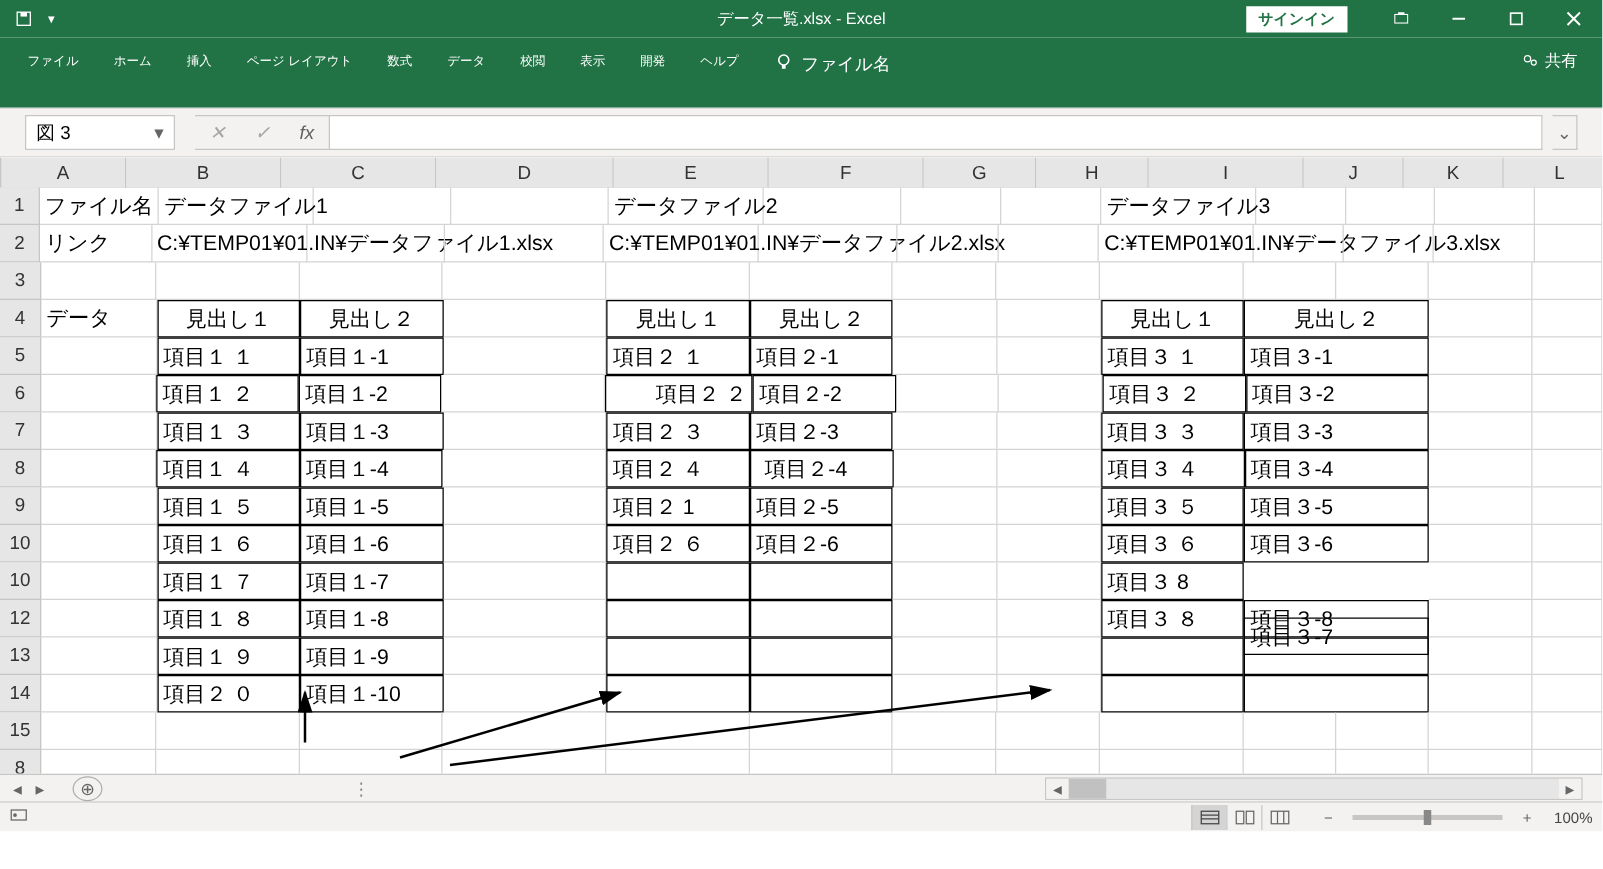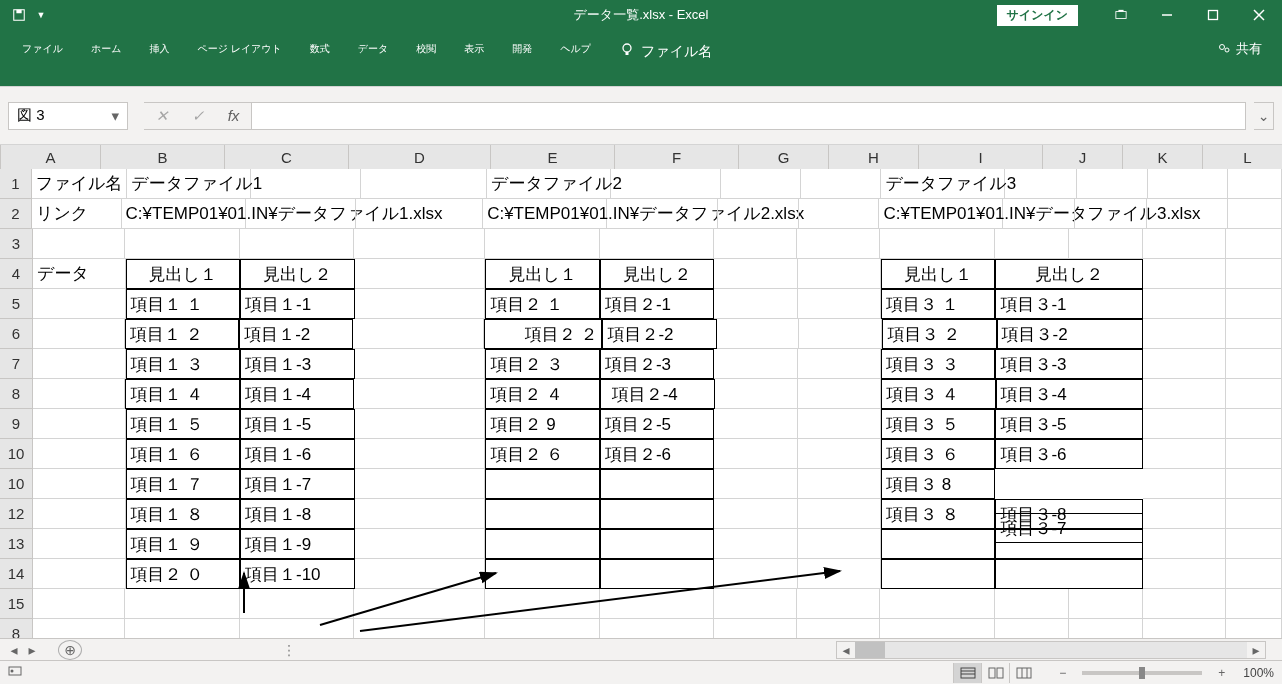--- a/index.html
+++ b/index.html
@@ -18,21 +18,21 @@
   
   .ribbon { height: 56px; background: #217346; display: flex; align-items: flex-start; padding: 0 8px; color: #fff; position: relative; }
   .ribbon-tabs { display: flex; gap: 0; margin-top: 6px; }
   .ribbon-tab { padding: 6px 14px; font-size: 10px; cursor: pointer; white-space: nowrap; }
   .tell-me { display: flex; align-items: center; gap: 6px; padding: 6px 14px; margin-top: 6px; }
   .bulb-icon svg { width: 16px; height: 16px; }
   .share-btn { position: absolute; right: 20px; top: 10px; display: flex; align-items: center; gap: 4px; font-size: 13px; }
   .share-btn svg { width: 14px; height: 14px; }
 
   
-  .formula-row { height: 59px; background: #f3f2f1; border-top: 1px solid #d4d4d4; border-bottom: 1px solid #d4d4d4; display: flex; align-items: center; padding: 12px 8px; gap: 0; }
+  .formula-row { height: 40px; background: #f3f2f1; border-top: 1px solid #d4d4d4; border-bottom: 1px solid #d4d4d4; display: flex; align-items: center; padding: 12px 20px; gap: 0; }
   .namebox { width: 120px; height: 28px; background: #fff; border: 1px solid #c8c6c4; display: flex; align-items: center; padding: 0 8px; font-size: 15px; justify-content: space-between; }
   .namebox .dd { color: #666; }
   .fx-group { display: flex; align-items: center; margin-left: 8px; }
   .fx-sep { width: 8px; }
   .fx-btn { width: 36px; height: 28px; display: flex; align-items: center; justify-content: center; color: #a6a6a6; font-style: italic; font-size: 15px; border-top:1px solid #c8c6c4; border-bottom:1px solid #c8c6c4; }
   .fx-btn.fx { border-right: 1px solid #c8c6c4; color: #616161; }
   .formula-input { flex: 1; height: 28px; background: #fff; border: 1px solid #c8c6c4; border-left: none; margin-right: 8px; padding: 0 6px; }
   .formula-expand { width: 20px; height: 28px; display:flex; align-items:center; justify-content:center; color:#666; border:1px solid #c8c6c4; border-left:none; }
 
   
@@ -301,21 +301,21 @@
         <div class="cell bordered" style="width: 160px;">項目３-4</div>
         <div class="cell " style="width: 90px;"></div>
         <div class="cell " style="width: 60px;"></div>
       </div>
       <div class="grid-row">
         <div class="row-head">9</div>
         <div class="cell " style="width: 100px;"></div>
         <div class="cell bordered" style="width: 124px;">項目１ ５</div>
         <div class="cell bordered" style="width: 124px;">項目１-5</div>
         <div class="cell " style="width: 142px;"></div>
-        <div class="cell bordered" style="width: 124px;">項目２ 9</div>
+        <div class="cell bordered" style="width: 124px;">項目２ 1</div>
         <div class="cell bordered" style="width: 124px;">項目２-5</div>
         <div class="cell " style="width: 90px;"></div>
         <div class="cell " style="width: 90px;"></div>
         <div class="cell bordered" style="width: 124px;">項目３ ５</div>
         <div class="cell bordered" style="width: 160px;">項目３-5</div>
         <div class="cell " style="width: 90px;"></div>
         <div class="cell " style="width: 60px;"></div>
       </div>
       <div class="grid-row">
         <div class="row-head">10</div>

